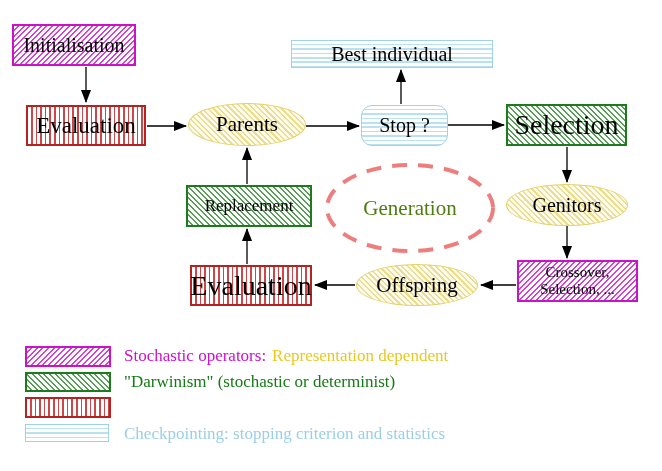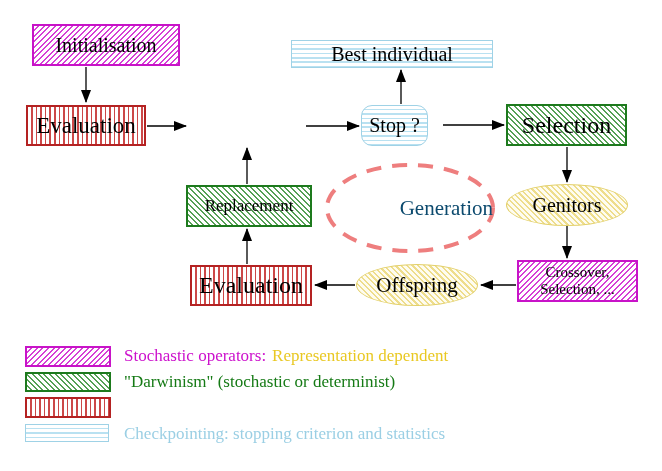--- a/index.html
+++ b/index.html
@@ -49,30 +49,30 @@
   }
   .hatch-yellow {
     background: repeating-linear-gradient(45deg, #fefcf0 0px, #fefcf0 2.4px, #eedd8c 2.4px, #eedd8c 4px);
     border: 1.5px solid #e3d06a;
   }
 
   .fs15 { font-size: 15px; line-height: 17px; }
   .fs17 { font-size: 17px; }
   .fs20 { font-size: 20px; }
   .fs21 { font-size: 21px; }
-  .fs22 { font-size: 24px; }
+  .fs22 { font-size: 28px; }
   .fs23 { font-size: 23px; }
 
   .generation-label {
     position: absolute;
     z-index: 2;
     left: 327px; top: 196px; width: 166px;
-    text-align: right;
+    text-align: center;
     font-size: 21px;
-    color: #0c4a6e;
+    color: #4d7c0f;
   }
 
   .legend-swatch { position: absolute; z-index: 2; }
   .legend-label {
     position: absolute;
     z-index: 2;
     left: 124px;
     font-size: 17px;
     line-height: 18px;
     white-space: nowrap;
@@ -101,28 +101,29 @@
     <line x1="401" y1="104" x2="401" y2="70" stroke="#000" stroke-width="1.3" marker-end="url(#ah)"></line>
     <line x1="443" y1="125" x2="504" y2="125" stroke="#000" stroke-width="1.3" marker-end="url(#ah)"></line>
     <line x1="567" y1="147" x2="567" y2="182" stroke="#000" stroke-width="1.3" marker-end="url(#ah)"></line>
     <line x1="567" y1="226" x2="567" y2="258" stroke="#000" stroke-width="1.3" marker-end="url(#ah)"></line>
     <line x1="516" y1="285" x2="481" y2="285" stroke="#000" stroke-width="1.3" marker-end="url(#ah)"></line>
     <line x1="355" y1="285" x2="315" y2="285" stroke="#000" stroke-width="1.3" marker-end="url(#ah)"></line>
     <line x1="247" y1="264" x2="247" y2="229" stroke="#000" stroke-width="1.3" marker-end="url(#ah)"></line>
     <line x1="247" y1="184" x2="247" y2="148" stroke="#000" stroke-width="1.3" marker-end="url(#ah)"></line>
   </svg>
 
-  <div class="node hatch-magenta fs20" style="left:32px; top:24px; width:148px; height:42px;">Initialisation</div>
+  <div class="node hatch-magenta fs20" style="left:12px; top:24px; width:124px; height:42px;">Initialisation</div>
 
   <div class="node stripe-red fs23" style="left:26px; top:105px; width:120px; height:41px;">Evaluation</div>
 
+  <div class="node ellipse hatch-yellow fs21" style="left:188px; top:103px; width:118px; height:43px;">Parents</div>
 
   <div class="node stripe-cyan fs20" style="left:291px; top:40px; width:202px; height:28px;">Best individual</div>
 
-  <div class="node rounded stripe-cyan fs20" style="left:361px; top:105px; width:67px; height:41px;">Stop ?</div>
+  <div class="node rounded stripe-cyan fs20" style="left:361px; top:105px; width:87px; height:41px;">Stop ?</div>
 
   <div class="node hatch-green fs22" style="left:506px; top:104px; width:121px; height:42px;">Selection</div>
 
   <div class="node hatch-green fs17" style="left:186px; top:185px; width:126px; height:42px;">Replacement</div>
 
   <div class="generation-label">Generation</div>
 
   <div class="node ellipse hatch-yellow fs20" style="left:506px; top:184px; width:122px; height:42px;">Genitors</div>
 
   <div class="node stripe-red fs22" style="left:190px; top:265px; width:122px; height:41px;">Evaluation</div>

